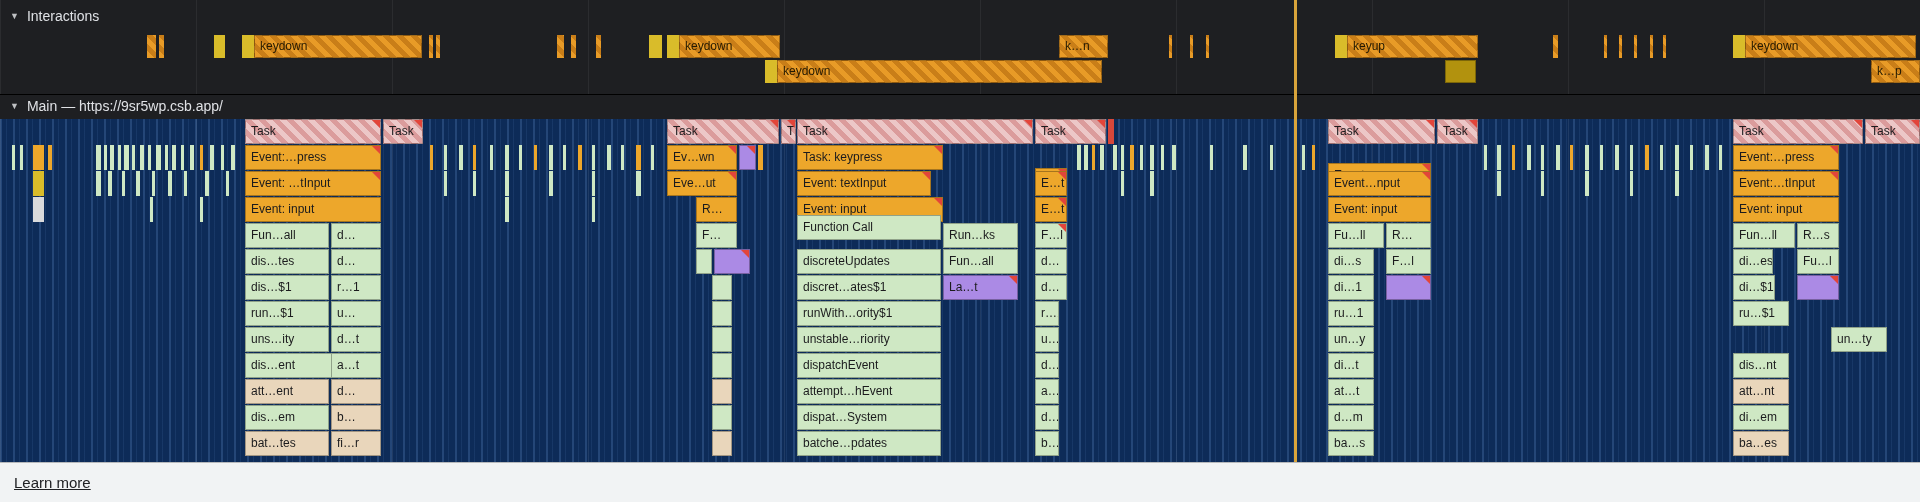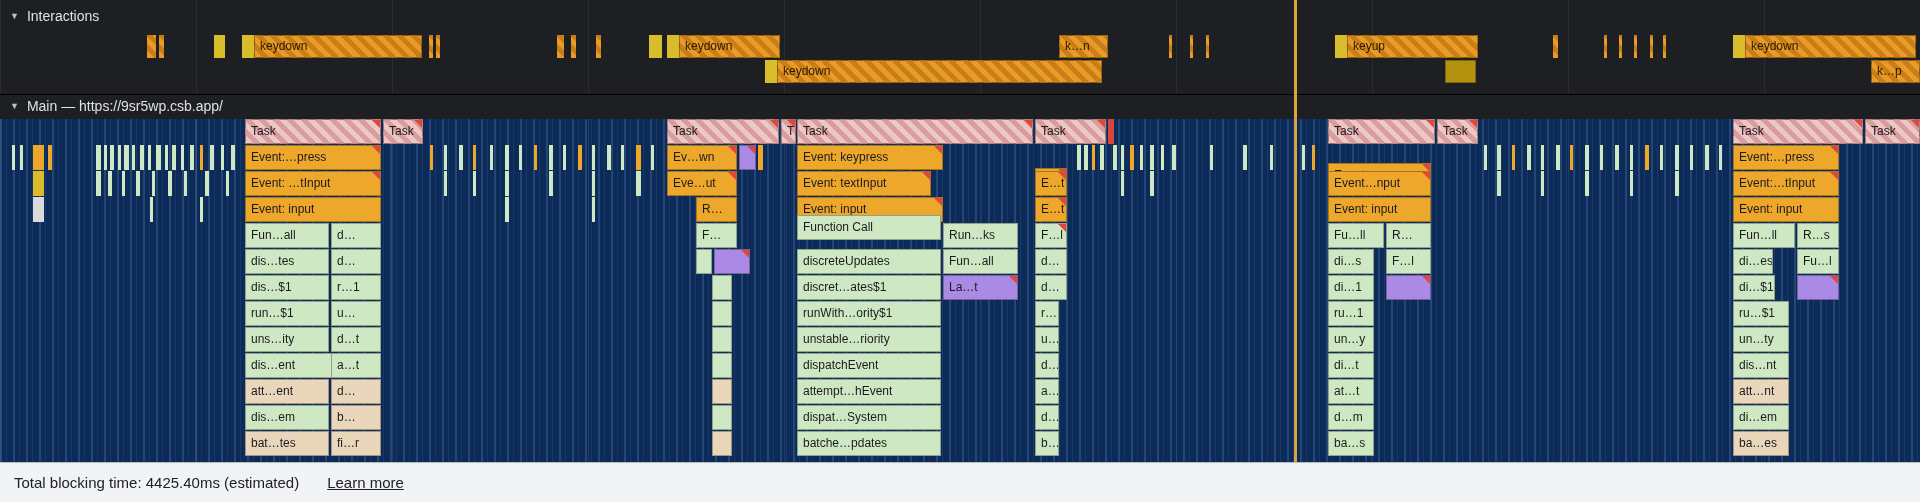--- a/index.html
+++ b/index.html
@@ -156,21 +156,21 @@
       <div class="bar c-green" style="left: 712px; width: 20px; top: 156px; height: 25px;"></div>
       <div class="bar c-green" style="left: 712px; width: 20px; top: 182px; height: 25px;"></div>
       <div class="bar c-green" style="left: 712px; width: 20px; top: 208px; height: 25px;"></div>
       <div class="bar c-green" style="left: 712px; width: 20px; top: 234px; height: 25px;"></div>
       <div class="bar c-beige" style="left: 712px; width: 20px; top: 260px; height: 25px;"></div>
       <div class="bar c-green" style="left: 712px; width: 20px; top: 286px; height: 25px;"></div>
       <div class="bar c-beige" style="left: 712px; width: 20px; top: 312px; height: 25px;"></div>
       <div class="bar c-task tri" style="left: 797px; width: 236px; top: 0px; height: 25px;">Task</div>
       <div class="bar c-task tri" style="left: 1035px; width: 71px; top: 0px; height: 25px;">Task</div>
       <div class="bar c-red thin" style="left: 1108px; width: 6px; top: 0px; height: 25px;"></div>
-      <div class="bar c-amber tri" style="left: 797px; width: 146px; top: 26px; height: 25px;">Event: keypress</div>
+      <div class="bar c-amber tri" style="left: 797px; width: 146px; top: 26px; height: 25px;">Task: keypress</div>
       <div class="bar c-amber tri" style="left: 1035px; width: 32px; top: 26px; height: 25px; margin-top: 23px;">E…s</div>
       <div class="bar c-green thin" style="left: 1077px; width: 4px; top: 26px; height: 25px;"></div>
       <div class="bar c-green thin" style="left: 1084px; width: 4px; top: 26px; height: 25px;"></div>
       <div class="bar c-amber thin" style="left: 1092px; width: 3px; top: 26px; height: 25px;"></div>
       <div class="bar c-green thin" style="left: 1100px; width: 4px; top: 26px; height: 25px;"></div>
       <div class="bar c-amber tri" style="left: 797px; width: 134px; top: 52px; height: 25px;">Event: textInput</div>
       <div class="bar c-amber tri" style="left: 1035px; width: 32px; top: 52px; height: 25px;">E…t</div>
       <div class="bar c-amber tri" style="left: 797px; width: 146px; top: 78px; height: 25px;">Event: input</div>
       <div class="bar c-amber tri" style="left: 1035px; width: 32px; top: 78px; height: 25px;">E…t</div>
       <div class="bar c-green" style="left: 797px; width: 144px; top: 96px; height: 25px;">Function Call</div>
@@ -216,21 +216,21 @@
       <div class="bar c-amber tri" style="left: 1733px; width: 106px; top: 26px; height: 25px;">Event:…press</div>
       <div class="bar c-amber tri" style="left: 1733px; width: 106px; top: 52px; height: 25px;">Event:…tInput</div>
       <div class="bar c-amber" style="left: 1733px; width: 106px; top: 78px; height: 25px;">Event: input</div>
       <div class="bar c-green" style="left: 1733px; width: 62px; top: 104px; height: 25px;">Fun…ll</div>
       <div class="bar c-green" style="left: 1797px; width: 42px; top: 104px; height: 25px;">R…s</div>
       <div class="bar c-green" style="left: 1733px; width: 40px; top: 130px; height: 25px;">di…es</div>
       <div class="bar c-green" style="left: 1797px; width: 42px; top: 130px; height: 25px;">Fu…l</div>
       <div class="bar c-green" style="left: 1733px; width: 42px; top: 156px; height: 25px;">di…$1</div>
       <div class="bar c-purple tri" style="left: 1797px; width: 42px; top: 156px; height: 25px;"></div>
       <div class="bar c-green" style="left: 1733px; width: 56px; top: 182px; height: 25px;">ru…$1</div>
-      <div class="bar c-green" style="left: 1733px; width: 56px; top: 208px; height: 25px;">un…ty</div>
+      <div class="bar c-green" style="left: 1831px; width: 56px; top: 208px; height: 25px;">un…ty</div>
       <div class="bar c-green" style="left: 1733px; width: 56px; top: 234px; height: 25px;">dis…nt</div>
       <div class="bar c-beige" style="left: 1733px; width: 56px; top: 260px; height: 25px;">att…nt</div>
       <div class="bar c-green" style="left: 1733px; width: 56px; top: 286px; height: 25px;">di…em</div>
       <div class="bar c-beige" style="left: 1733px; width: 56px; top: 312px; height: 25px;">ba…es</div>
       <div class="bar c-green thin" style="left: 12px; width: 3px; top: 26px; height: 25px;"></div>
       <div class="bar c-green thin" style="left: 20px; width: 3px; top: 26px; height: 25px;"></div>
       <div class="bar c-amber thin" style="left: 33px; width: 11px; top: 26px; height: 25px;"></div>
       <div class="bar c-iblock thin" style="left: 33px; width: 11px; top: 52px; height: 25px;"></div>
       <div class="bar c-gray thin" style="left: 33px; width: 11px; top: 78px; height: 25px;"></div>
       <div class="bar c-amber thin" style="left: 48px; width: 4px; top: 26px; height: 25px;"></div>
@@ -320,16 +320,15 @@
       <div class="bar c-green thin" style="left: 1497px; width: 4px; top: 52px; height: 25px;"></div>
       <div class="bar c-green thin" style="left: 1541px; width: 3px; top: 52px; height: 25px;"></div>
       <div class="bar c-green thin" style="left: 1585px; width: 4px; top: 52px; height: 25px;"></div>
       <div class="bar c-green thin" style="left: 1630px; width: 3px; top: 52px; height: 25px;"></div>
       <div class="bar c-green thin" style="left: 1675px; width: 4px; top: 52px; height: 25px;"></div>
     </div>
 
   <div id="marker-line" style="left: 1294px;"></div>
 
   <div id="status-bar">
-    <span>Total blocking time: 4425.40ms (estimated)</span>
     <a>Learn more</a>
   </div>
 </div>
 
 </body></html>

